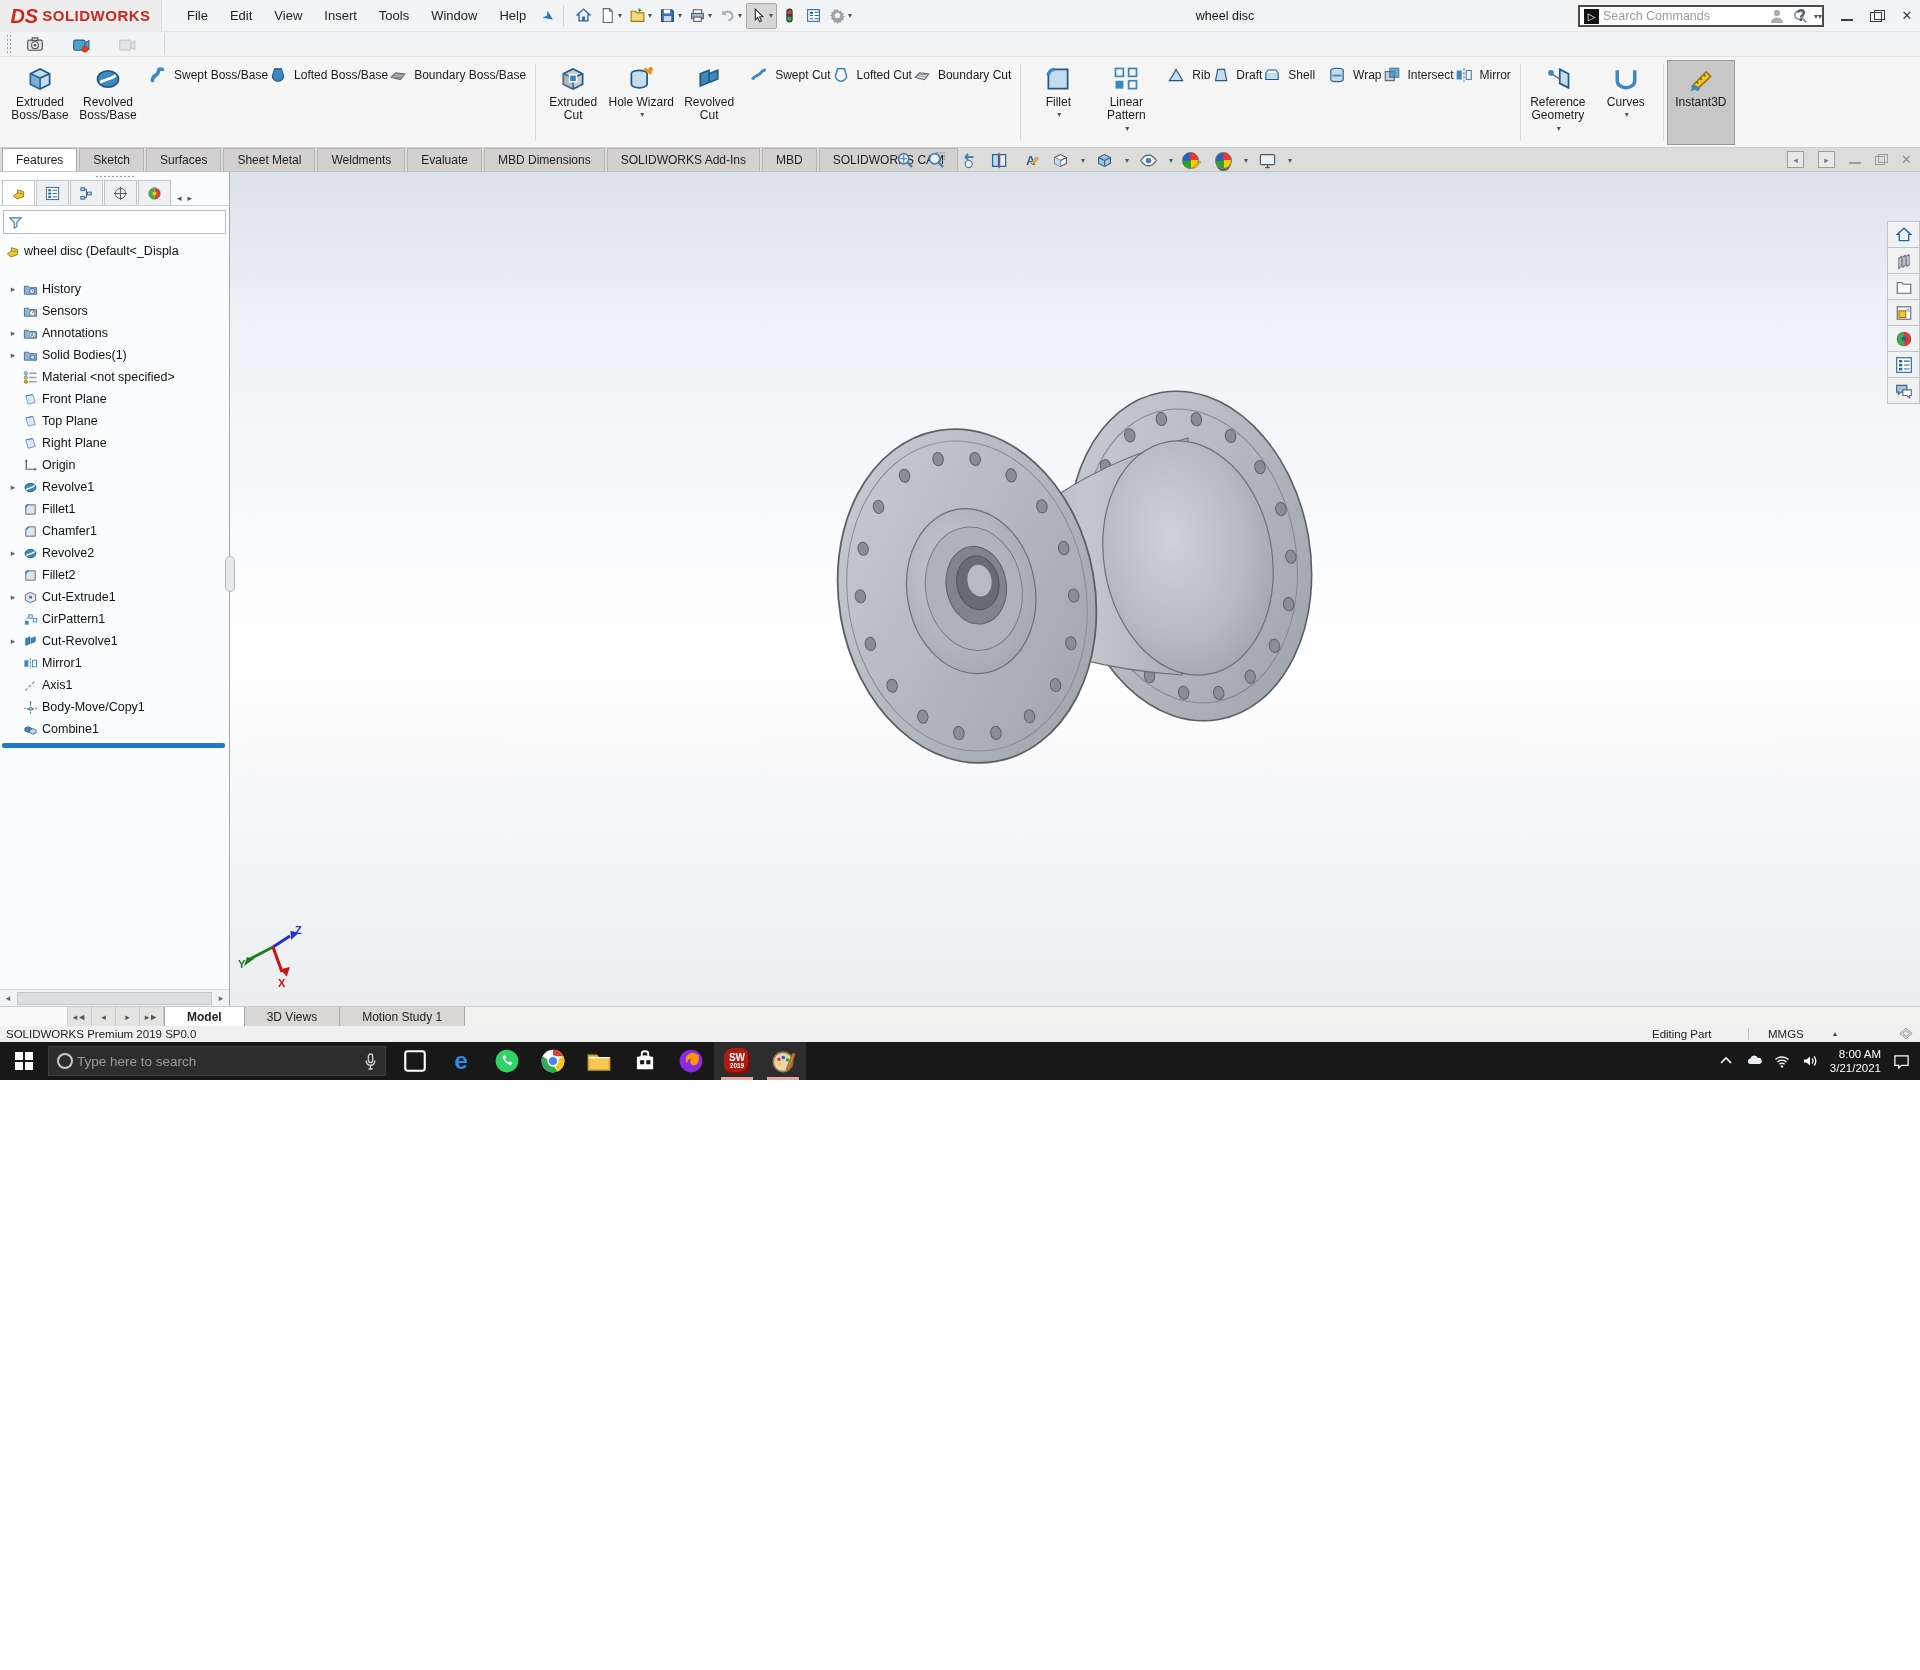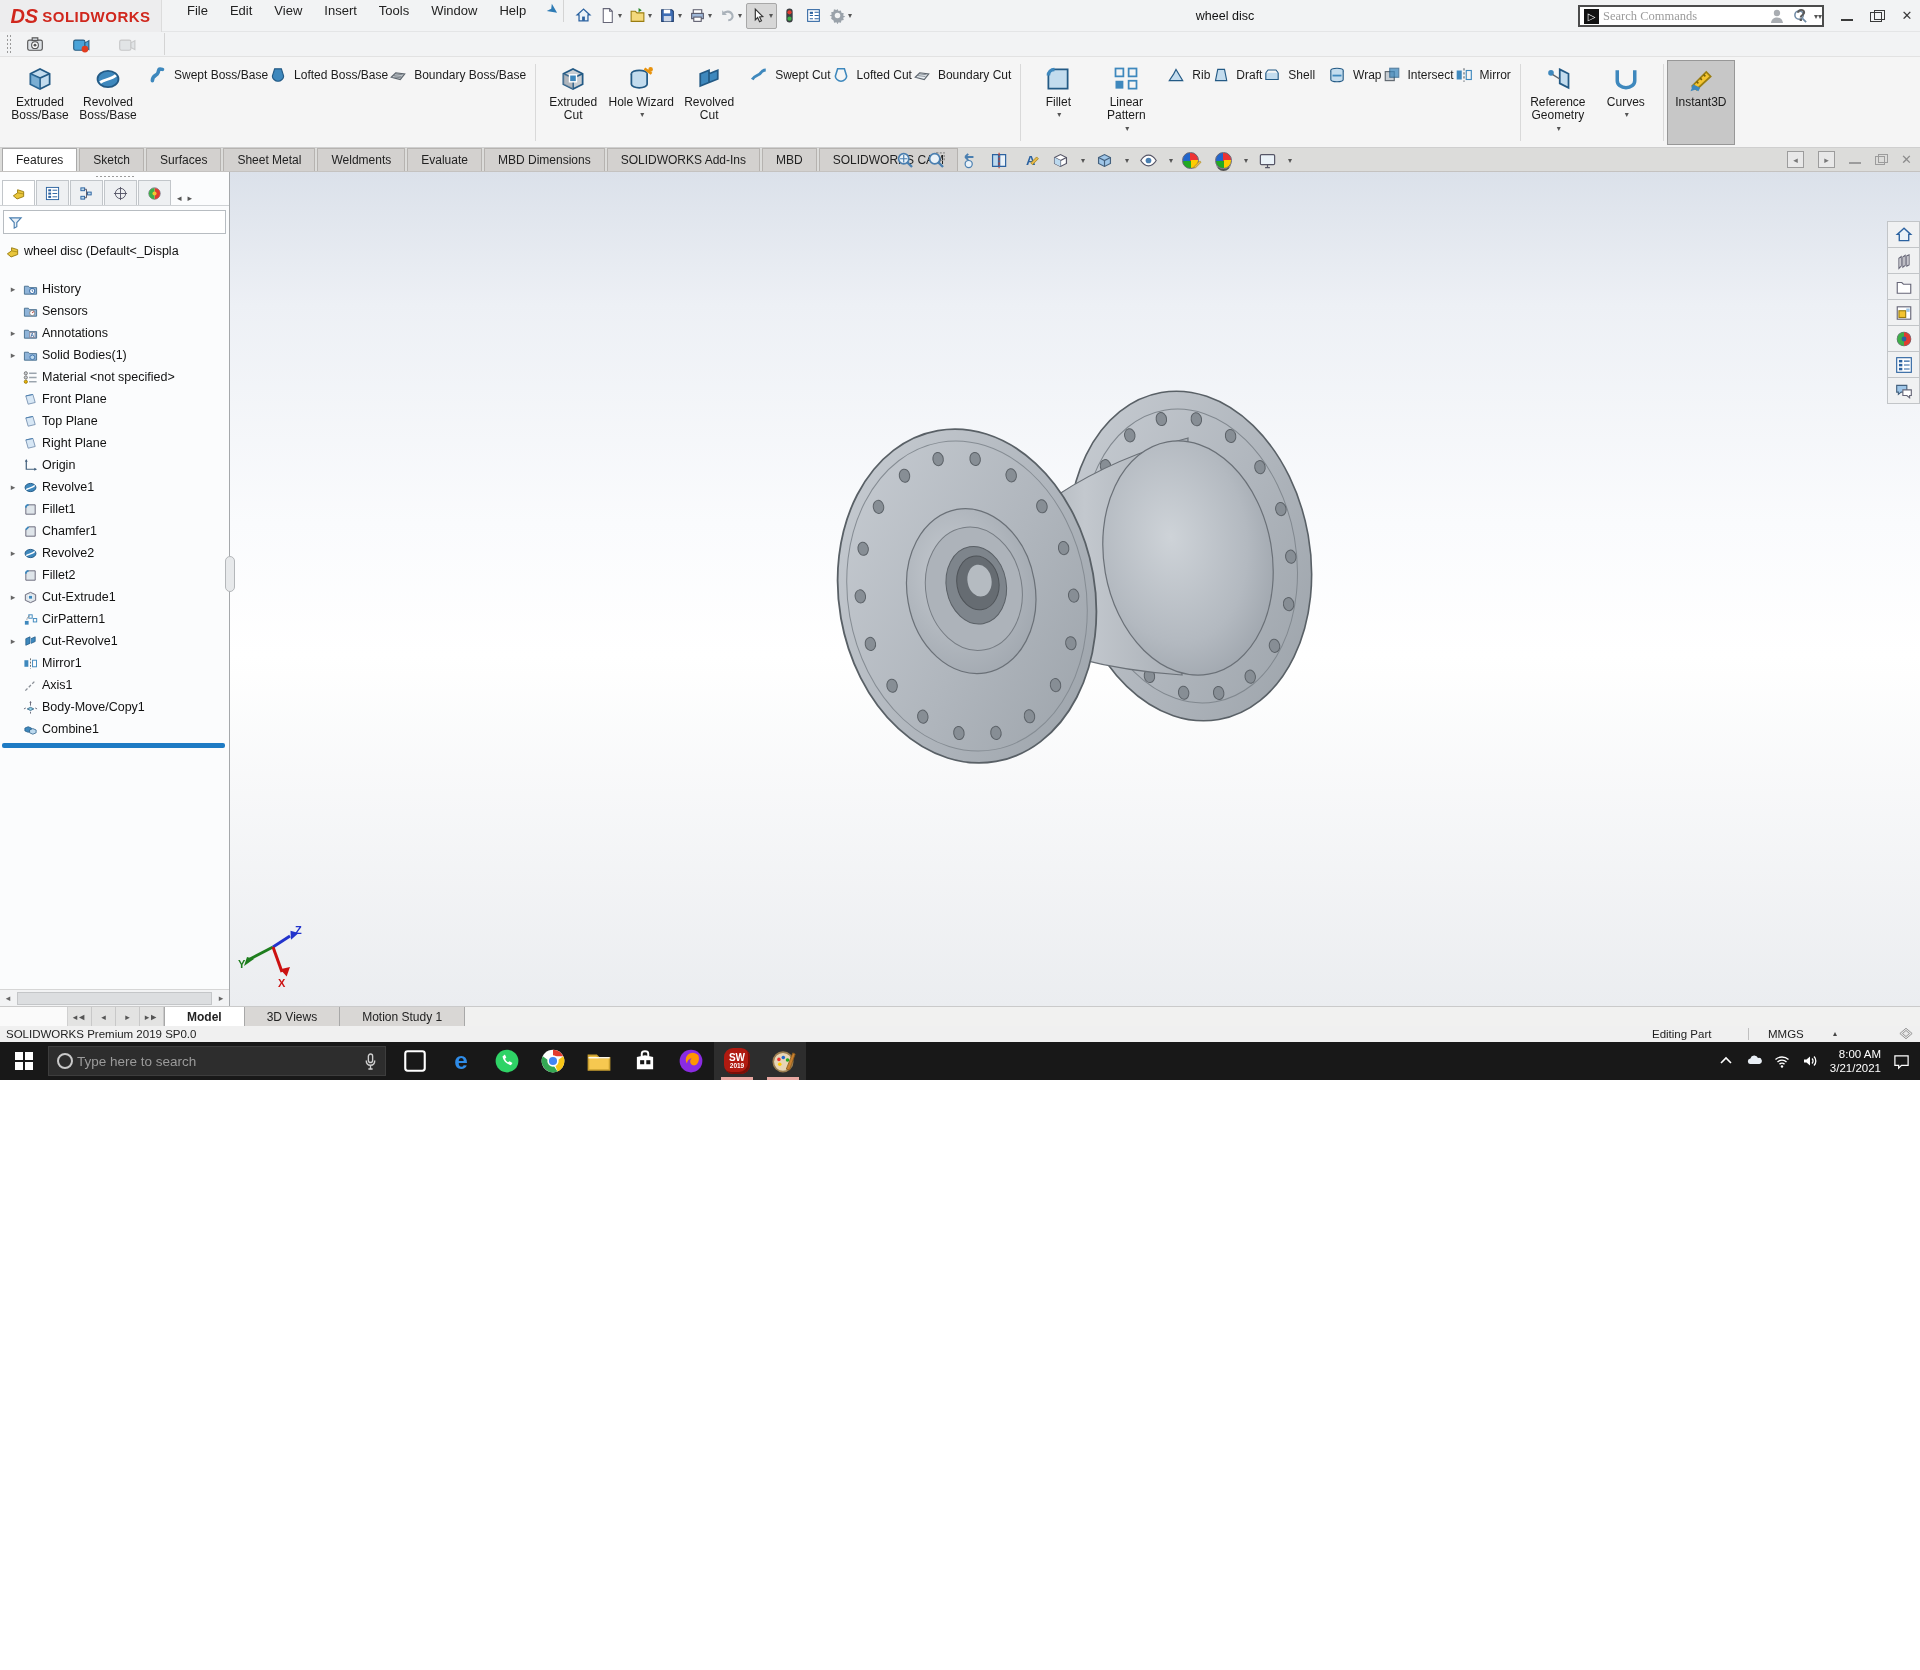--- a/index.html
+++ b/index.html
@@ -1,33 +1,33 @@
 <!DOCTYPE html>
 <html><head>
 <meta charset="utf-8">
 <style>
 *{margin:0;padding:0;box-sizing:border-box}
 body{font-family:"Liberation Sans",sans-serif;background:#fff}
 #canvas{position:relative;width:1920px;height:1670px;background:#fff;overflow:hidden;font-size:12px;color:#1c1c1c}
 
-#titlebar{position:absolute;top:0;left:0;width:1920px;height:32px;background:#f2f3f4;border-bottom:1px solid #e4e5e6;display:flex;}
+#titlebar{position:absolute;top:0;left:0;width:1920px;height:32px;background:#f2f3f4;border-bottom:1px solid #e4e5e6;display:flex;align-items:center}
 #logo{width:162px;height:32px;background:#ededee;border-right:1px solid #dcdcdc;display:flex;align-items:center;justify-content:center;gap:4px}
 #logo .ds{font-size:20px;font-weight:bold;font-style:italic;color:#d0271d;line-height:1}
 #logo .brand{font-size:15px;font-weight:bold;color:#d0271d;letter-spacing:.5px}
 #menus{display:flex;margin-left:14px}
 .menu{padding:3px 11px;font-size:13px;color:#222;cursor:default}
 .pin{margin-left:6px;color:#2e7bb5;font-size:14px;transform:rotate(35deg);display:inline-block}
 .tbsep{width:1px;height:22px;background:#d4d4d4;margin:0 8px}
 #qat{display:flex;align-items:center;gap:1px}
 .qbtn{height:26px;display:flex;align-items:center;padding:0 3px;border-radius:2px}
 .qbtn.pressed{background:#d7d7d7;border:1px solid #a8a8a8}
 .caret{font-size:8px;color:#555;margin-left:2px}
 #doc-title{position:absolute;left:1160px;top:0;width:130px;height:32px;display:flex;align-items:center;justify-content:center;font-size:12.5px;color:#111}
 #search-box{position:absolute;left:1578px;top:5px;width:246px;height:22px;background:#fff;border:2px solid #4c4c4c;display:flex;align-items:center;padding:0 4px;gap:4px}
-#search-box input{border:none;outline:none;flex:1;font-size:12.5px;color:#333;font-family:Liberation Serif, serif;background:transparent}
+#search-box input{border:none;outline:none;flex:1;font-size:12.5px;color:#333;font-family:Liberation Sans, sans-serif;background:transparent}
 .sc-glyph{width:15px;height:15px;background:#111;color:#fff;font-size:10px;display:flex;align-items:center;justify-content:center}
 #tb-right{position:absolute;right:6px;top:0;height:32px;display:flex;align-items:center;gap:10px}
 #tb-right .q{font-size:16px;font-weight:bold;color:#5a5a5a}
 .winctl{display:flex;align-items:center;gap:16px;margin-left:8px}
 .wc{width:14px;height:12px;position:relative;color:#3a3a3a;font-size:13px;line-height:12px;text-align:center}
 .wc.min::after{content:"";position:absolute;left:1px;right:1px;bottom:1px;border-bottom:2px solid #3a3a3a}
 .wc.rest::before{content:"";position:absolute;left:0;bottom:0;width:10px;height:8px;border:1.5px solid #3a3a3a;background:#f2f3f4}
 .wc.rest::after{content:"";position:absolute;left:4px;top:0;width:9px;height:8px;border:1.5px solid #3a3a3a}
 
 #subbar{position:absolute;top:32px;left:0;width:1920px;height:25px;background:#f2f3f4;border-bottom:1px solid #e2e2e2;display:flex;align-items:center}

